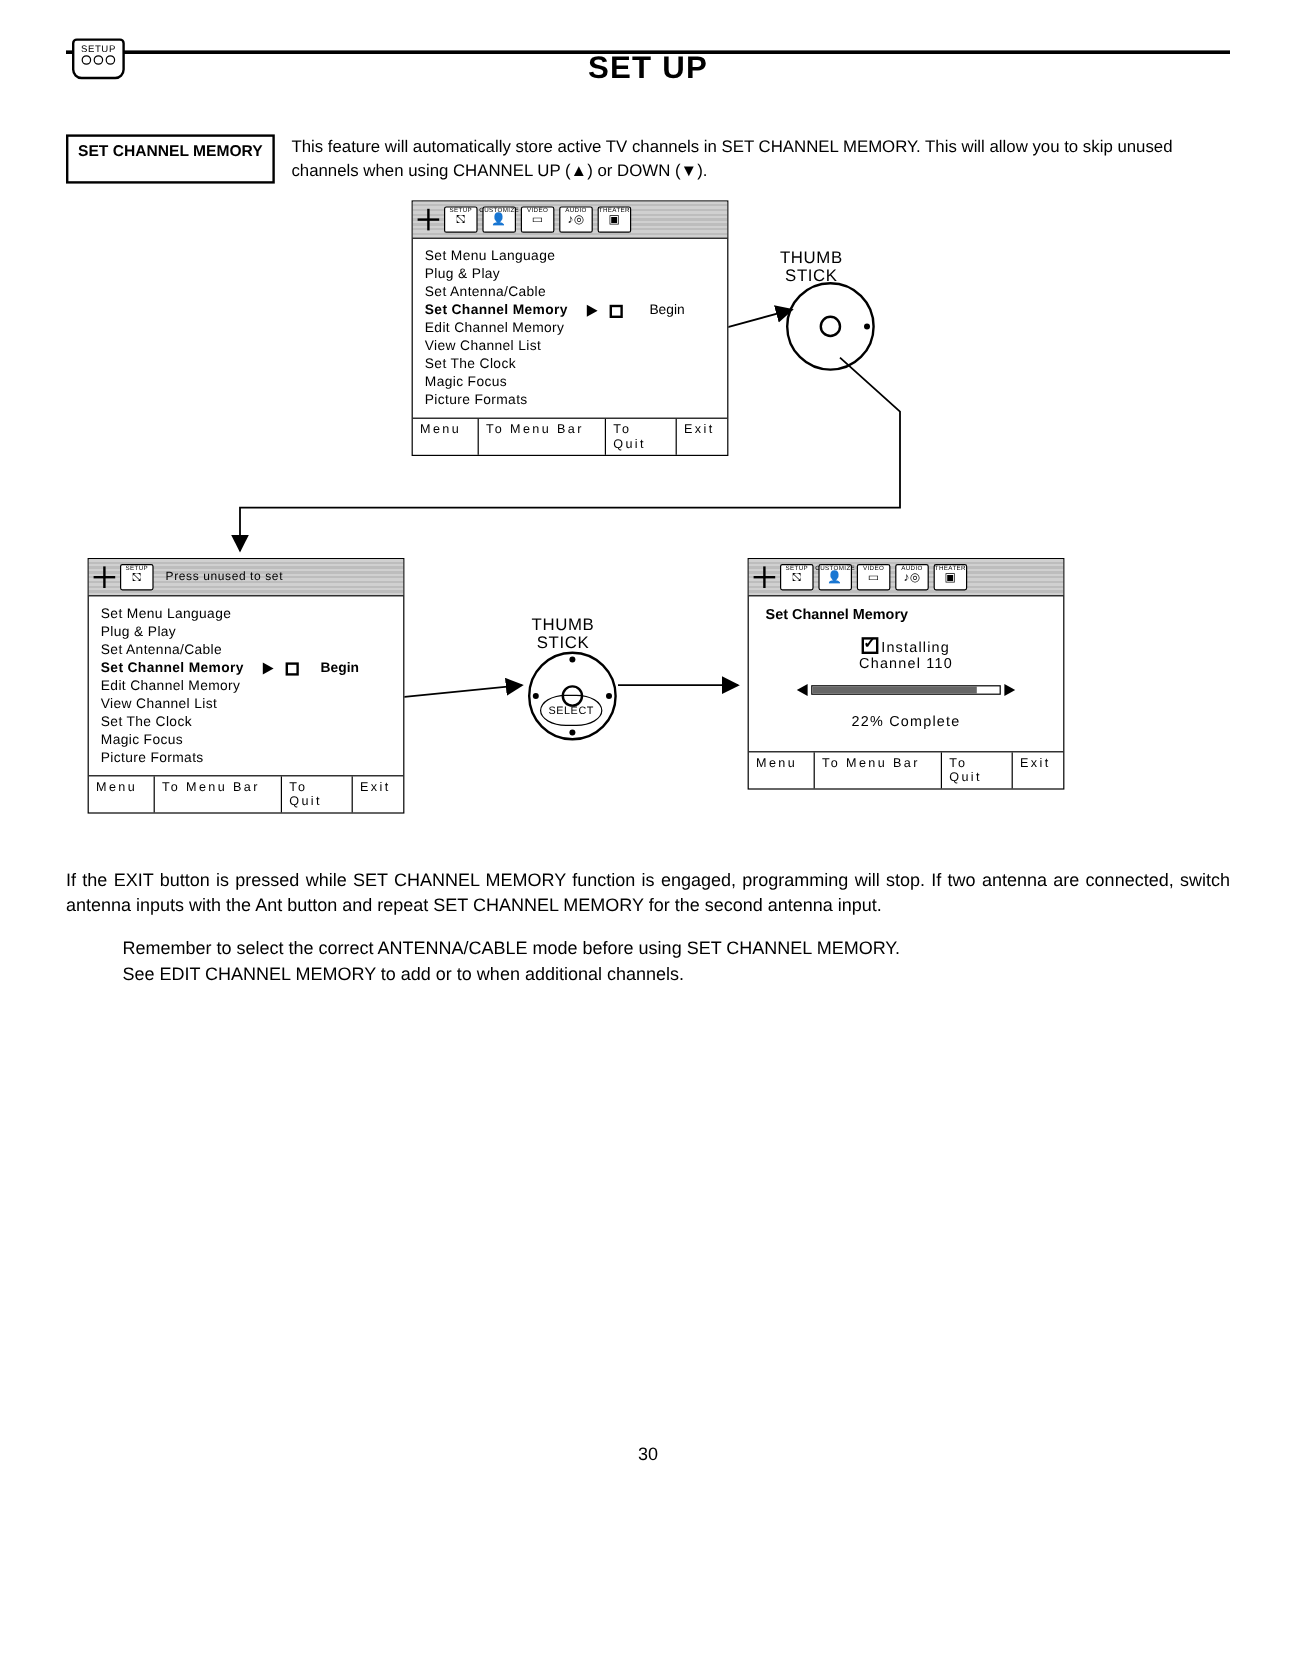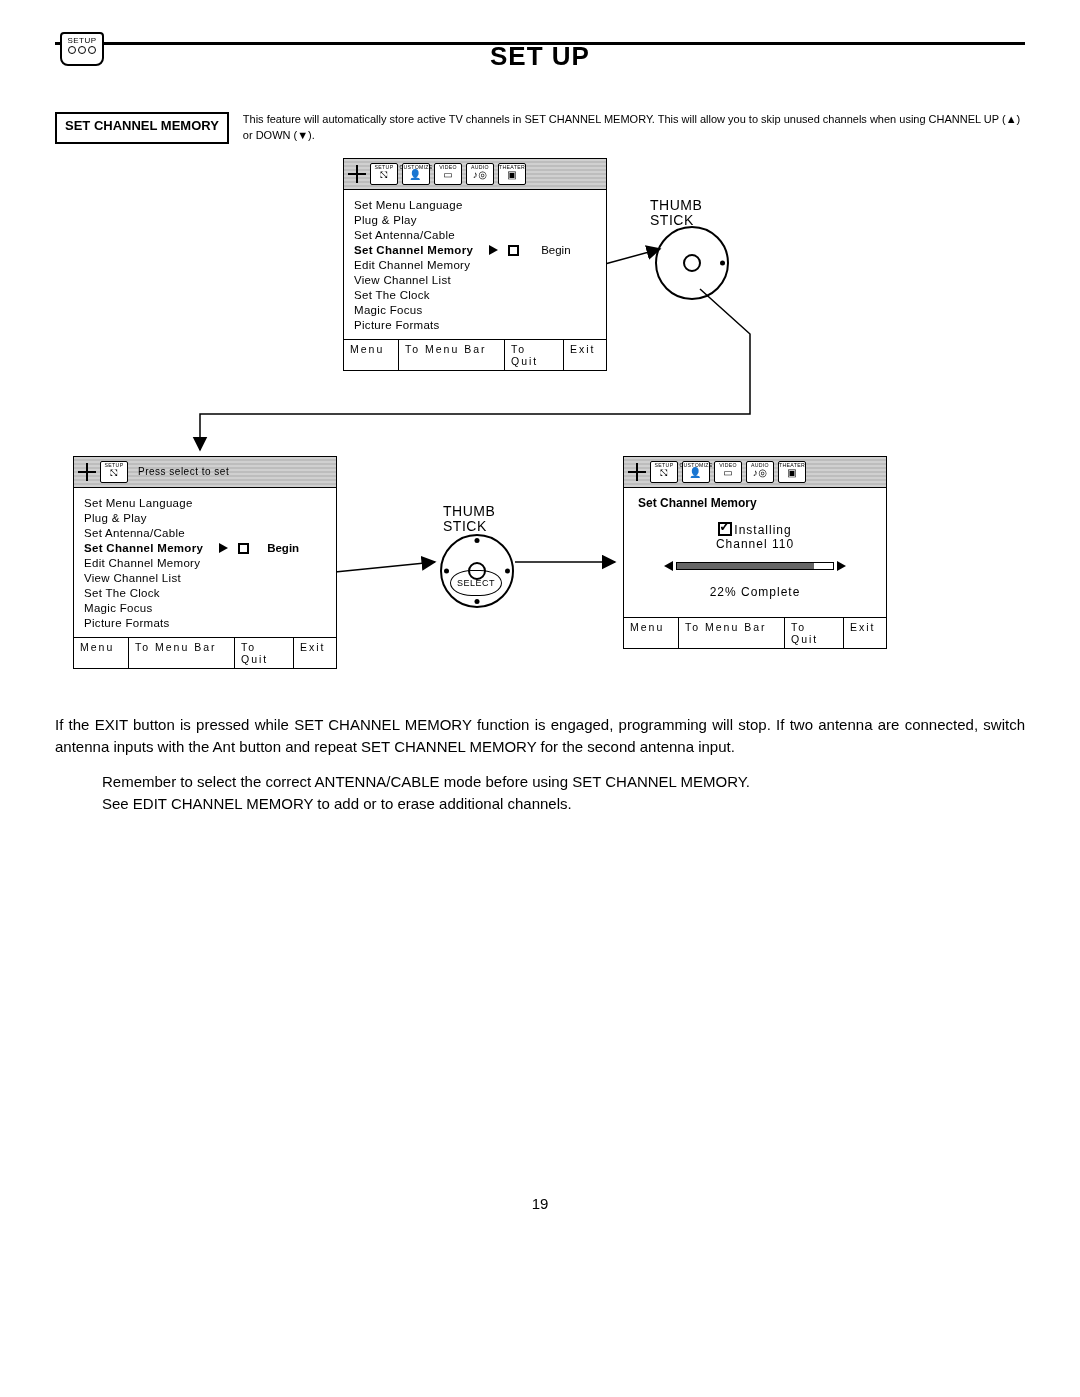--- a/index.html
+++ b/index.html
@@ -42,21 +42,21 @@
   .scm-label {
     display: inline-block;
     border: 2px solid #000;
     padding: 4px 8px;
     font-size: 13px;
     font-weight: 700;
     vertical-align: top;
     margin-top: 0;
   }
   .intro-row { display: flex; gap: 14px; }
-  .intro-text { font-size: 11px; line-height: 1.45; flex: 1; }
+  .intro-text { font-size: 14px; line-height: 1.45; flex: 1; }
   .diagram-area {
     position: relative;
     height: 540px;
     margin-top: 10px;
   }
   .osd {
     position: absolute;
     border: 1px solid #000;
     background: #fff;
     font-size: 11.5px;
@@ -123,21 +123,21 @@
   .prog-wrap { position: relative; height: 10px; margin: 10px 28px 14px 28px; }
   .prog-bar { height: 6px; border: 1px solid #000; position: absolute; left: 10px; right: 10px; top: 1px; }
   .prog-fill { background: #666; height: 100%; width: 88%; }
   .tri-l, .tri-r { position: absolute; top: 0; width: 0; height: 0; border-top: 5px solid transparent; border-bottom: 5px solid transparent; }
   .tri-l { left: -2px; border-right: 9px solid #000; }
   .tri-r { right:-2px; border-left: 9px solid #000; }
   .press-sel { font-size: 10px; letter-spacing: .5px; margin-left: 6px; }
 
   
   .thumb-label {
-    position: absolute; font-size: 14px; letter-spacing: .5px; line-height: 1.1;
+    position: absolute; font-size: 14px; letter-spacing: .5px; text-align: center; line-height: 1.1;
   }
   .thumbstick {
     position: absolute;
     width: 70px; height: 70px;
     border: 2px solid #000; border-radius: 50%;
   }
   .thumbstick .inner {
     position: absolute; left: 50%; top: 50%; width: 14px; height: 14px;
     border: 2px solid #000; border-radius: 50%;
     transform: translate(-50%,-50%);
@@ -258,21 +258,21 @@
       <div class="nub e"></div>
     </div>
 
     <div class="osd osd-left">
       <div class="tabbar">
         <div class="cursor-cross"></div>
         <div class="tab-icon">
             <span class="il">SETUP</span>
             <span class="glyph">⛞</span>
           </div>
-        <span class="press-sel">Press select to set</span>
+        <span class="press-sel">Press unused to set</span>
       </div>
       <div class="osd-body">
         <div class="item">Set Menu Language</div>
         <div class="item">Plug &amp; Play</div>
         <div class="item">Set Antenna/Cable</div>
         <div class="item-row">
           <span class="item bold">Set Channel Memory</span>
           <span class="arrow-right"></span>
           <span class="sq"></span>
           <span style="margin-left:8px; font-weight:700;">Begin</span>
@@ -345,18 +345,18 @@
         <div class="fquit">To Quit</div>
         <div class="fexit">Exit</div>
       </div>
     </div>
   </div>
 
   <div class="body-text">
     <p>If the EXIT button is pressed while SET CHANNEL MEMORY function is engaged, programming will stop.  If two antenna are connected, switch antenna inputs with the Ant button and repeat SET CHANNEL MEMORY for the second antenna input.</p>
     <p style="text-align:left;margin-left:47px;">
       <span>Remember to select the correct ANTENNA/CABLE mode before using SET CHANNEL MEMORY.</span><br>
-      <span>See EDIT CHANNEL MEMORY to add or to erase additional channels.</span>
+      <span>See EDIT CHANNEL MEMORY to add or to when additional channels.</span>
     </p>
   </div>
 
-  <div class="page-no">19</div>
+  <div class="page-no">30</div>
 </div>
 
 </body></html>

